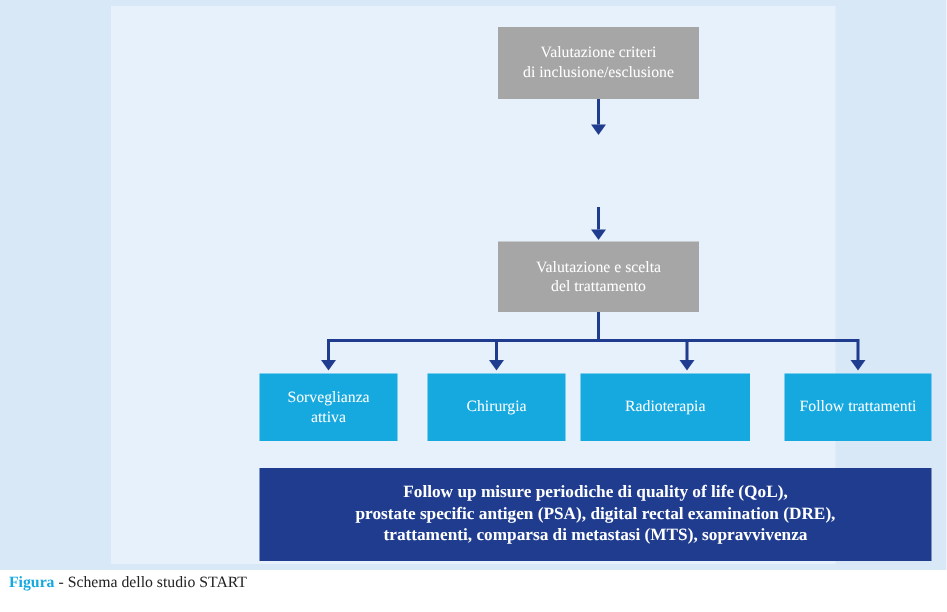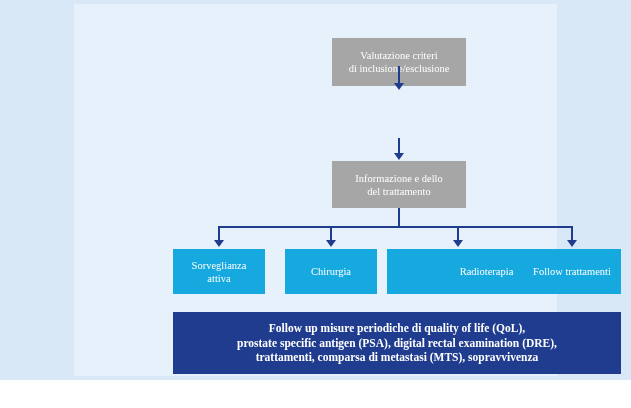--- a/index.html
+++ b/index.html
@@ -47,21 +47,21 @@
     font-family: "Liberation Serif", serif;
     font-size: 10.5px;
     line-height: 13px;
     text-align: center;
     display: flex;
     align-items: center;
     justify-content: center;
     white-space: pre-line;
   }
   #box-valutazione {
-    left: 258px; top: 14px; width: 134px; height: 48px; margin-top: 20px;
+    left: 258px; top: 14px; width: 134px; height: 48px;
   }
   #box-consenso {
     left: 258px; top: 87px; width: 134px; height: 47px;
   }
   #box-informazione {
     left: 258px; top: 157px; width: 134px; height: 47px;
   }
 
   
   .cyan-box {
@@ -72,21 +72,21 @@
     font-size: 10.5px;
     line-height: 13px;
     text-align: center;
     display: flex;
     align-items: center;
     justify-content: center;
     white-space: pre-line;
   }
   #box-sorveglianza { left: 99px;  top: 245px; width: 92px; height: 45px; }
   #box-chirurgia    { left: 211px; top: 245px; width: 92px; height: 45px; }
-  #box-radioterapia { left: 313px; top: 245px; width: 113px; height: 45px; padding-left: 43px; }
+  #box-radioterapia { left: 313px; top: 245px; width: 113px; height: 45px; }
   #box-altri        { left: 449px; top: 245px; width: 98px; height: 45px; }
 
   
   #box-followup {
     position: absolute;
     left: 99px; top: 308px; width: 448px; height: 62px;
     background: #1f3c8f;
     color: #ffffff;
     font-family: "Liberation Serif", serif;
     font-weight: bold;
@@ -134,21 +134,21 @@
 <body>
 
 <div id="page">
   <div class="panel">
     <div class="canvas">
 
       <div class="grey-box" id="box-valutazione">Valutazione criteri
 di inclusione/esclusione</div>
 
 
-      <div class="grey-box" id="box-informazione">Informazione e dello
+      <div class="grey-box" id="box-informazione">Valutazione e scelta
 del trattamento</div>
 
       <div class="cyan-box" id="box-sorveglianza">Sorveglianza
 attiva</div>
 
       <div class="cyan-box" id="box-chirurgia">Chirurgia</div>
 
       <div class="cyan-box" id="box-radioterapia">Radioterapia</div>
 
       <div class="cyan-box" id="box-altri">Follow trattamenti</div>
@@ -174,13 +174,16 @@
 
       <div class="conn vline" style="left:383px; top:222px; height:14px;"></div>
       <div class="arrow-down" style="left:379px; top:236px;"></div>
 
       <div class="conn vline" style="left:497px; top:222px; height:14px;"></div>
       <div class="arrow-down" style="left:493px; top:236px;"></div>
 
     </div>
   </div>
 
+  <div class="caption">
+    <span class="fig-word">Figura</span><span> - </span><span>Schema dello studio START</span>
+  </div>
 </div>
 
 </body></html>

